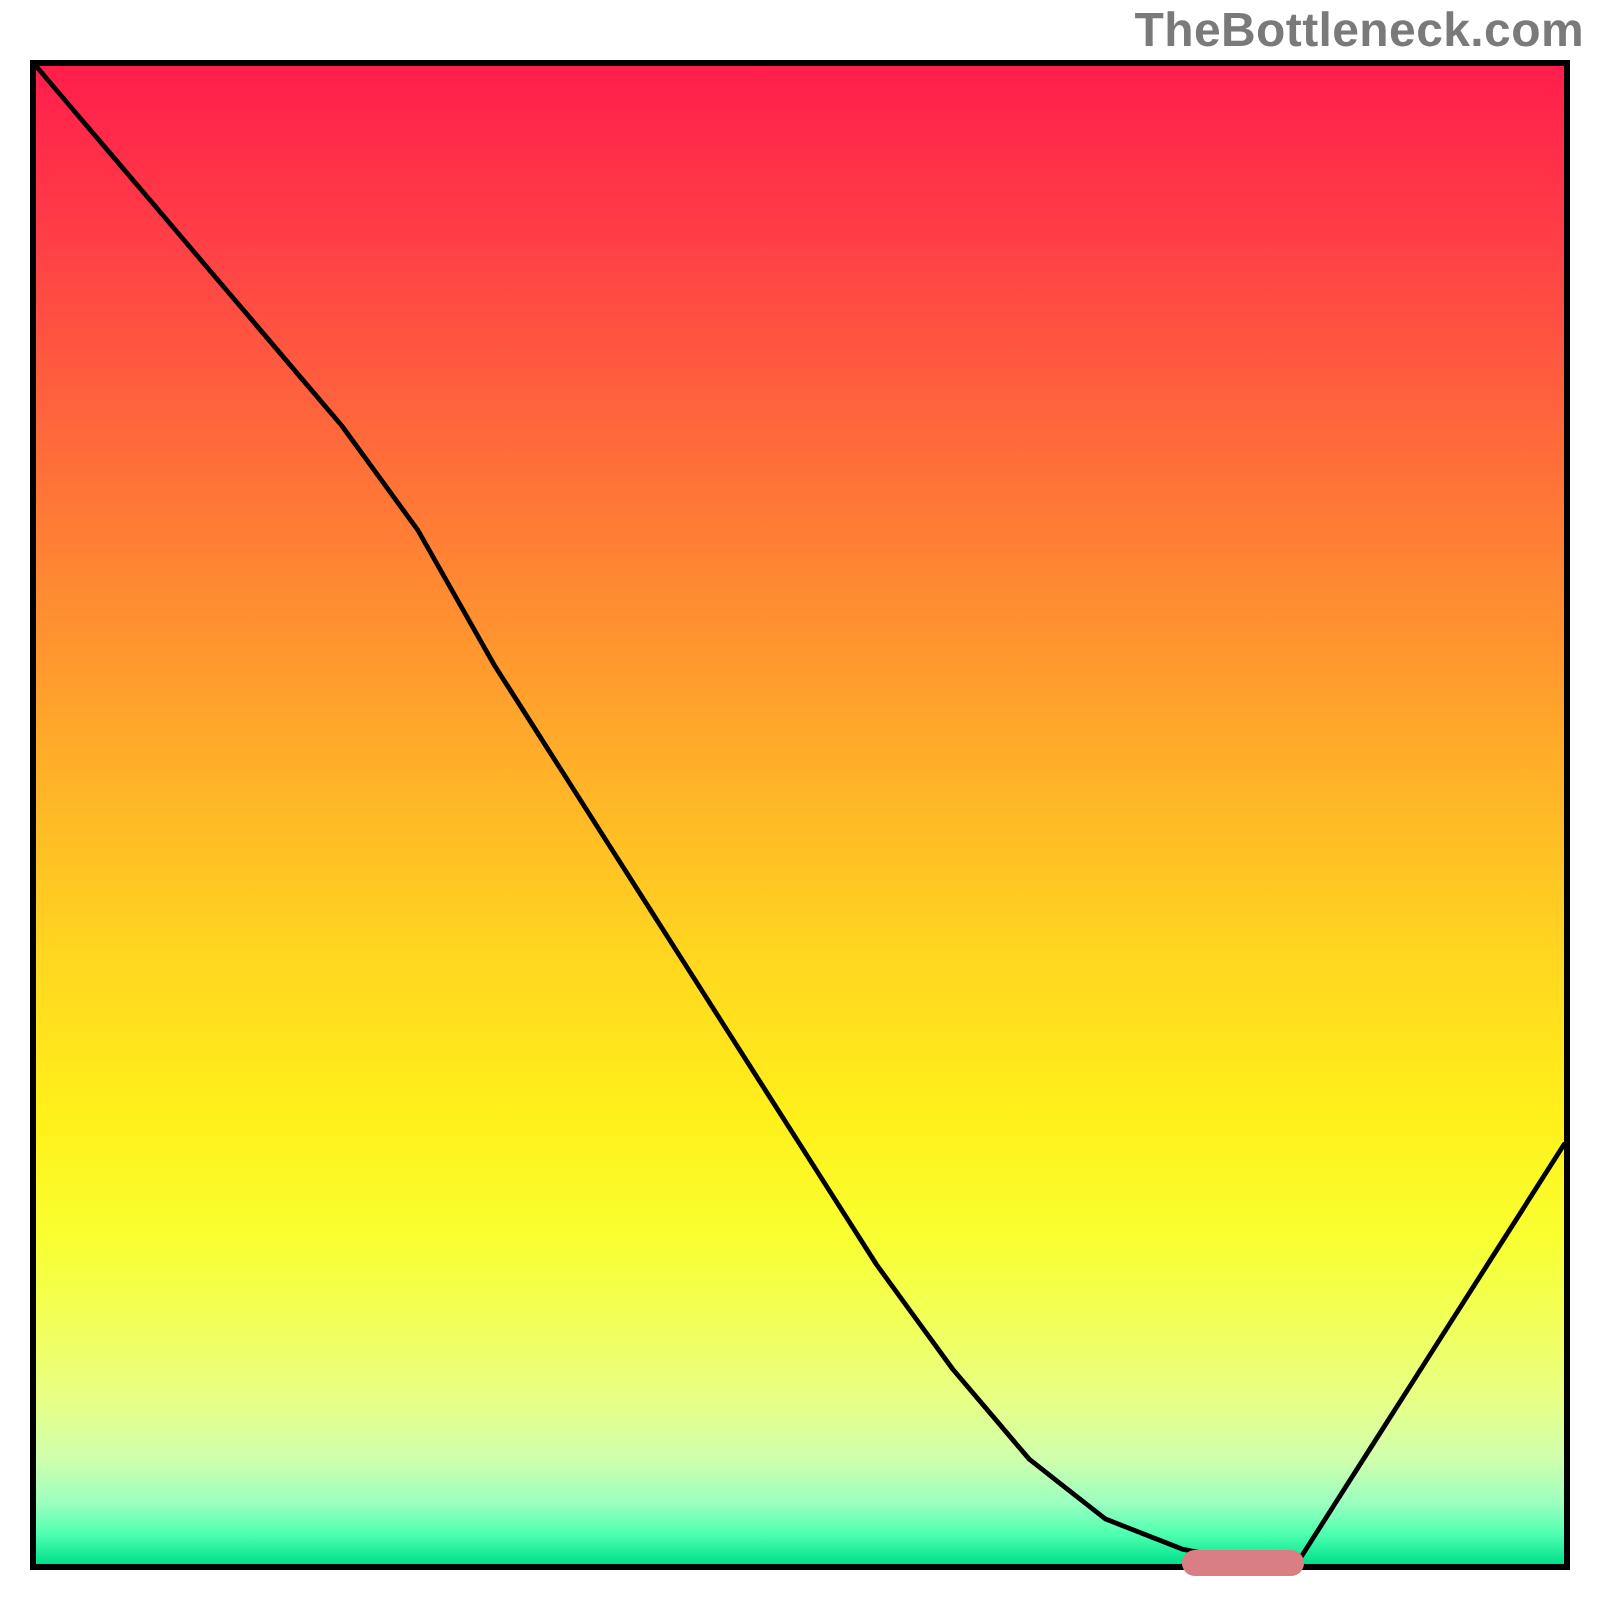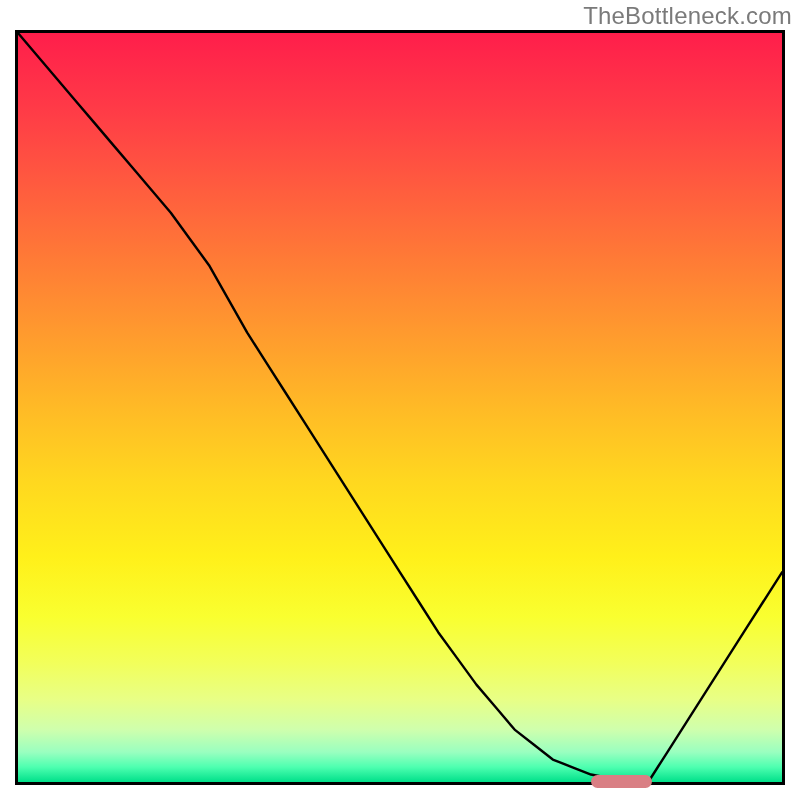--- a/index.html
+++ b/index.html
@@ -8,21 +8,21 @@
     position: relative;
     width: 800px;
     height: 800px;
   }
   .watermark {
     position: absolute;
     top: 2px;
     right: 8px;
     font-family: Arial, Helvetica, sans-serif;
     font-size: 24px;
-    font-weight: normal;
+    font-weight: bold;
     color: #7a7a7a;
     letter-spacing: 0.2px;
     user-select: none;
   }
   .plot-frame {
     position: absolute;
     left: 15px;
     top: 30px;
     width: 770px;
     height: 755px;

